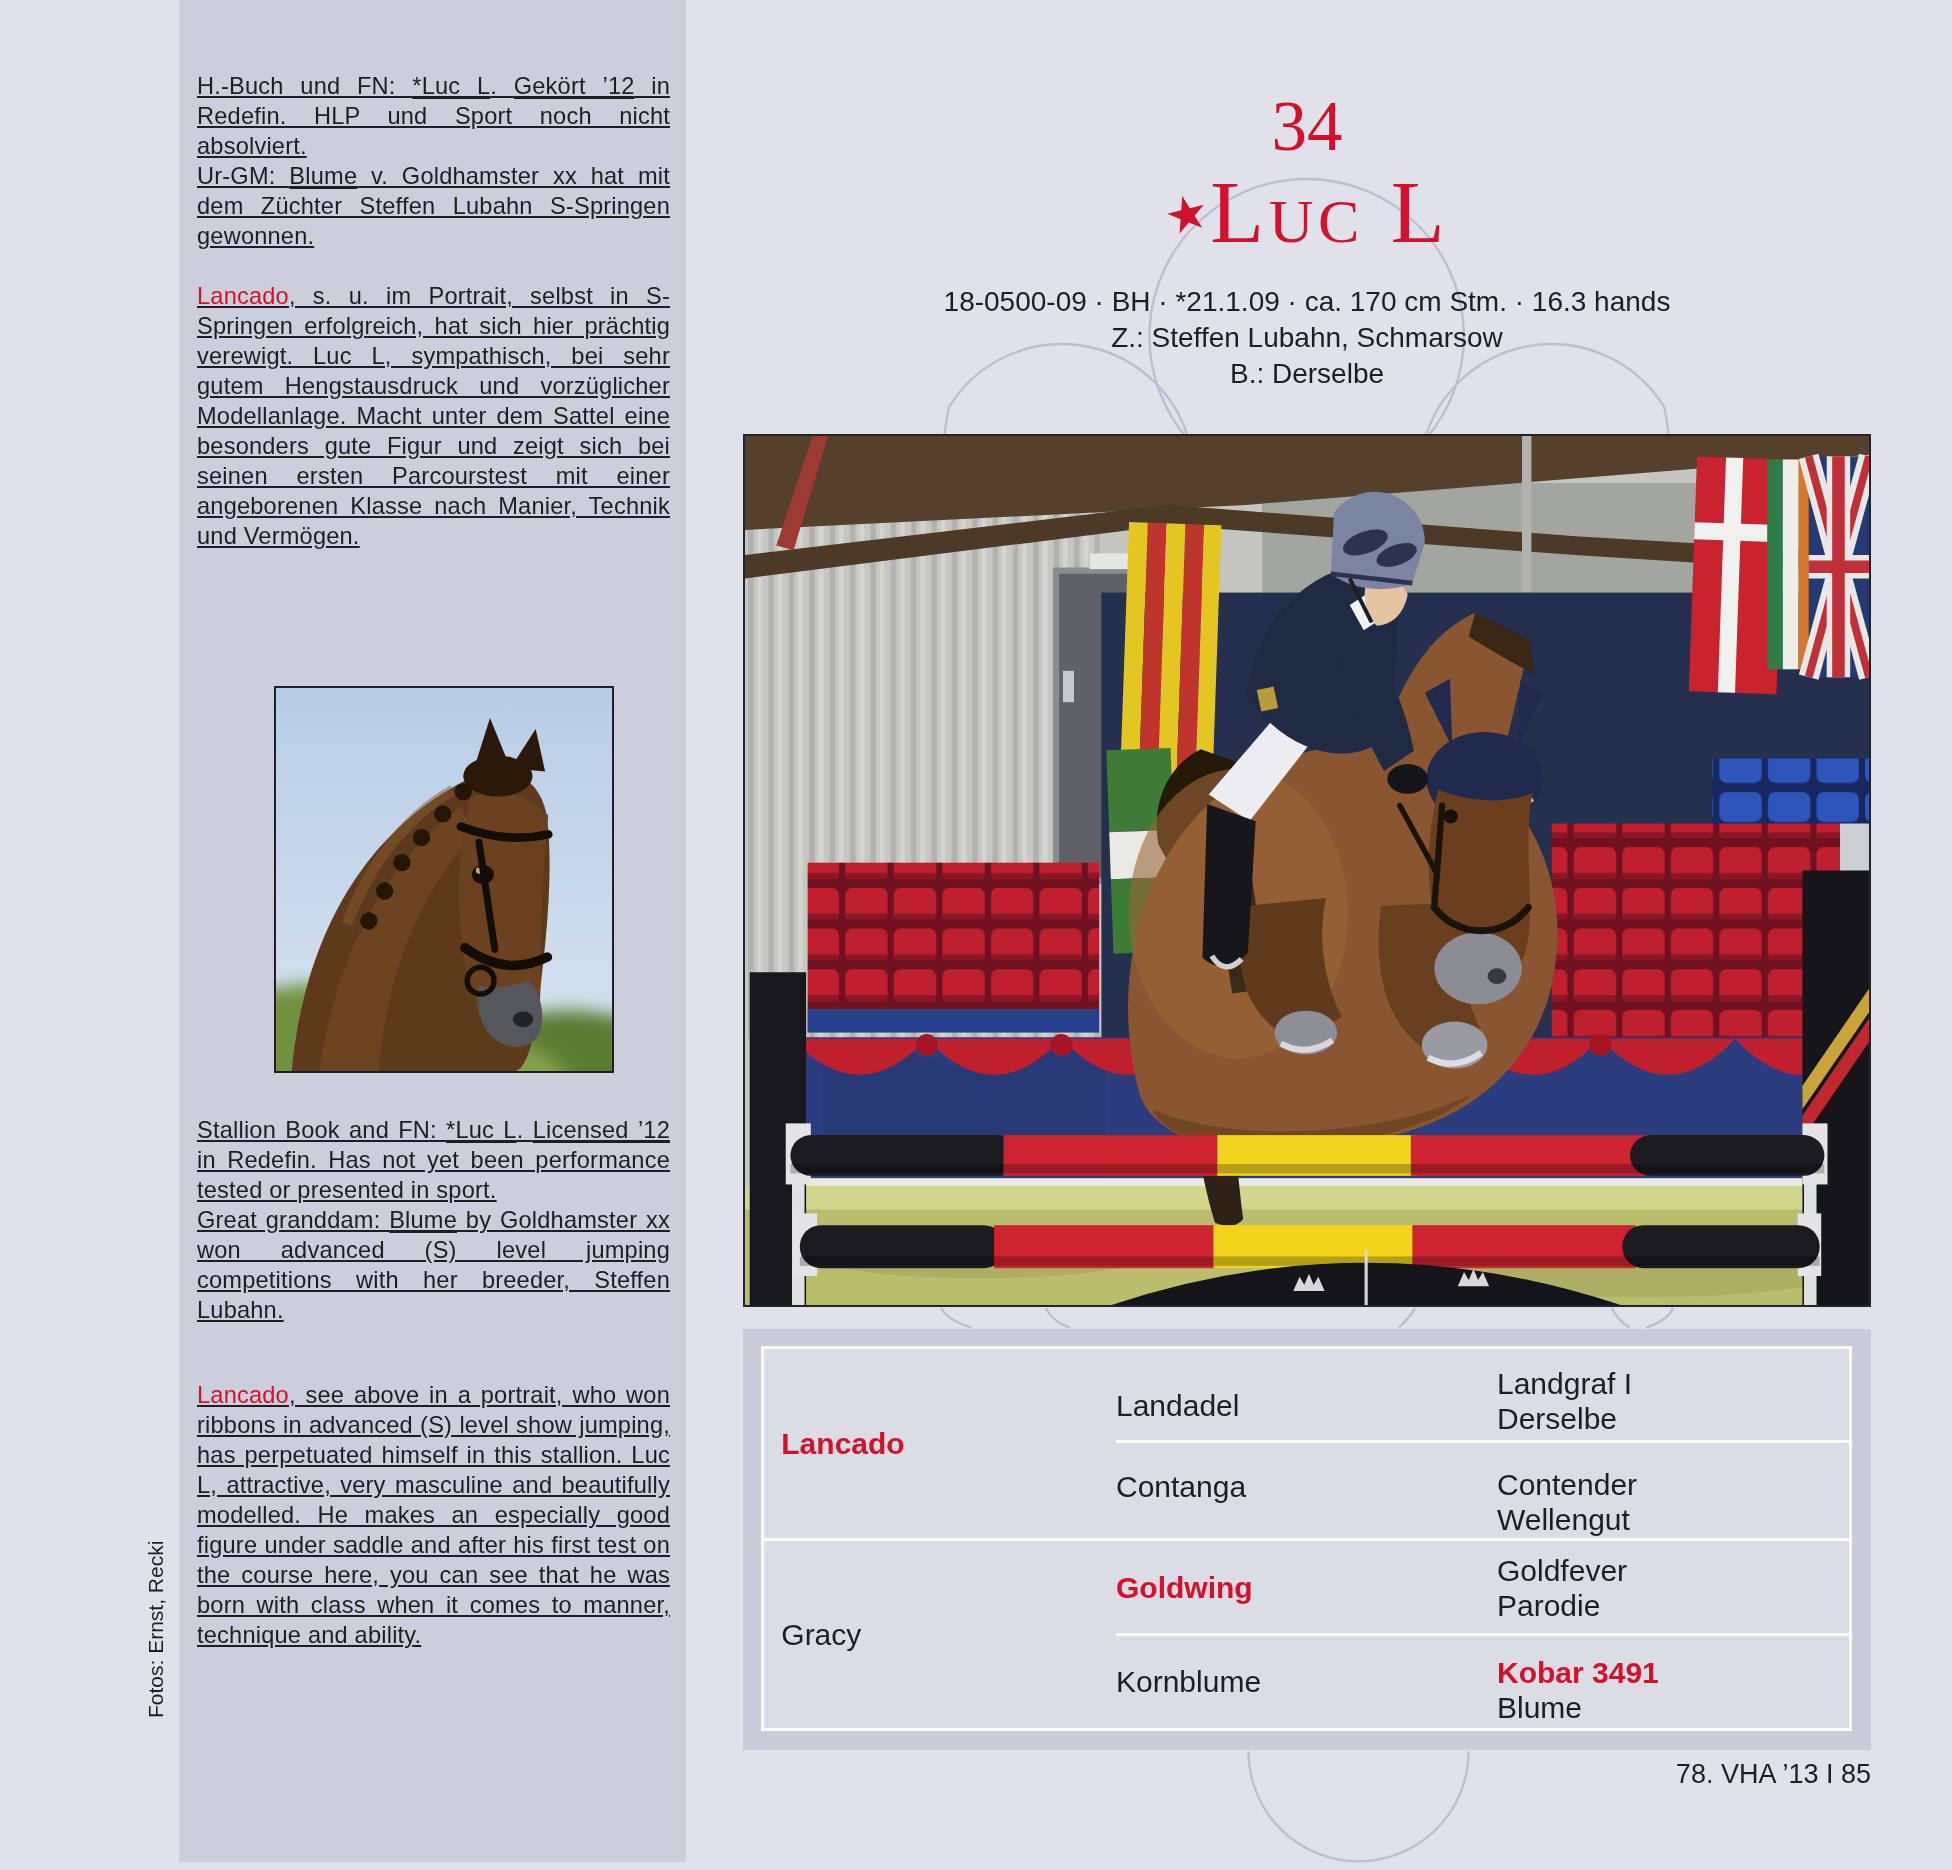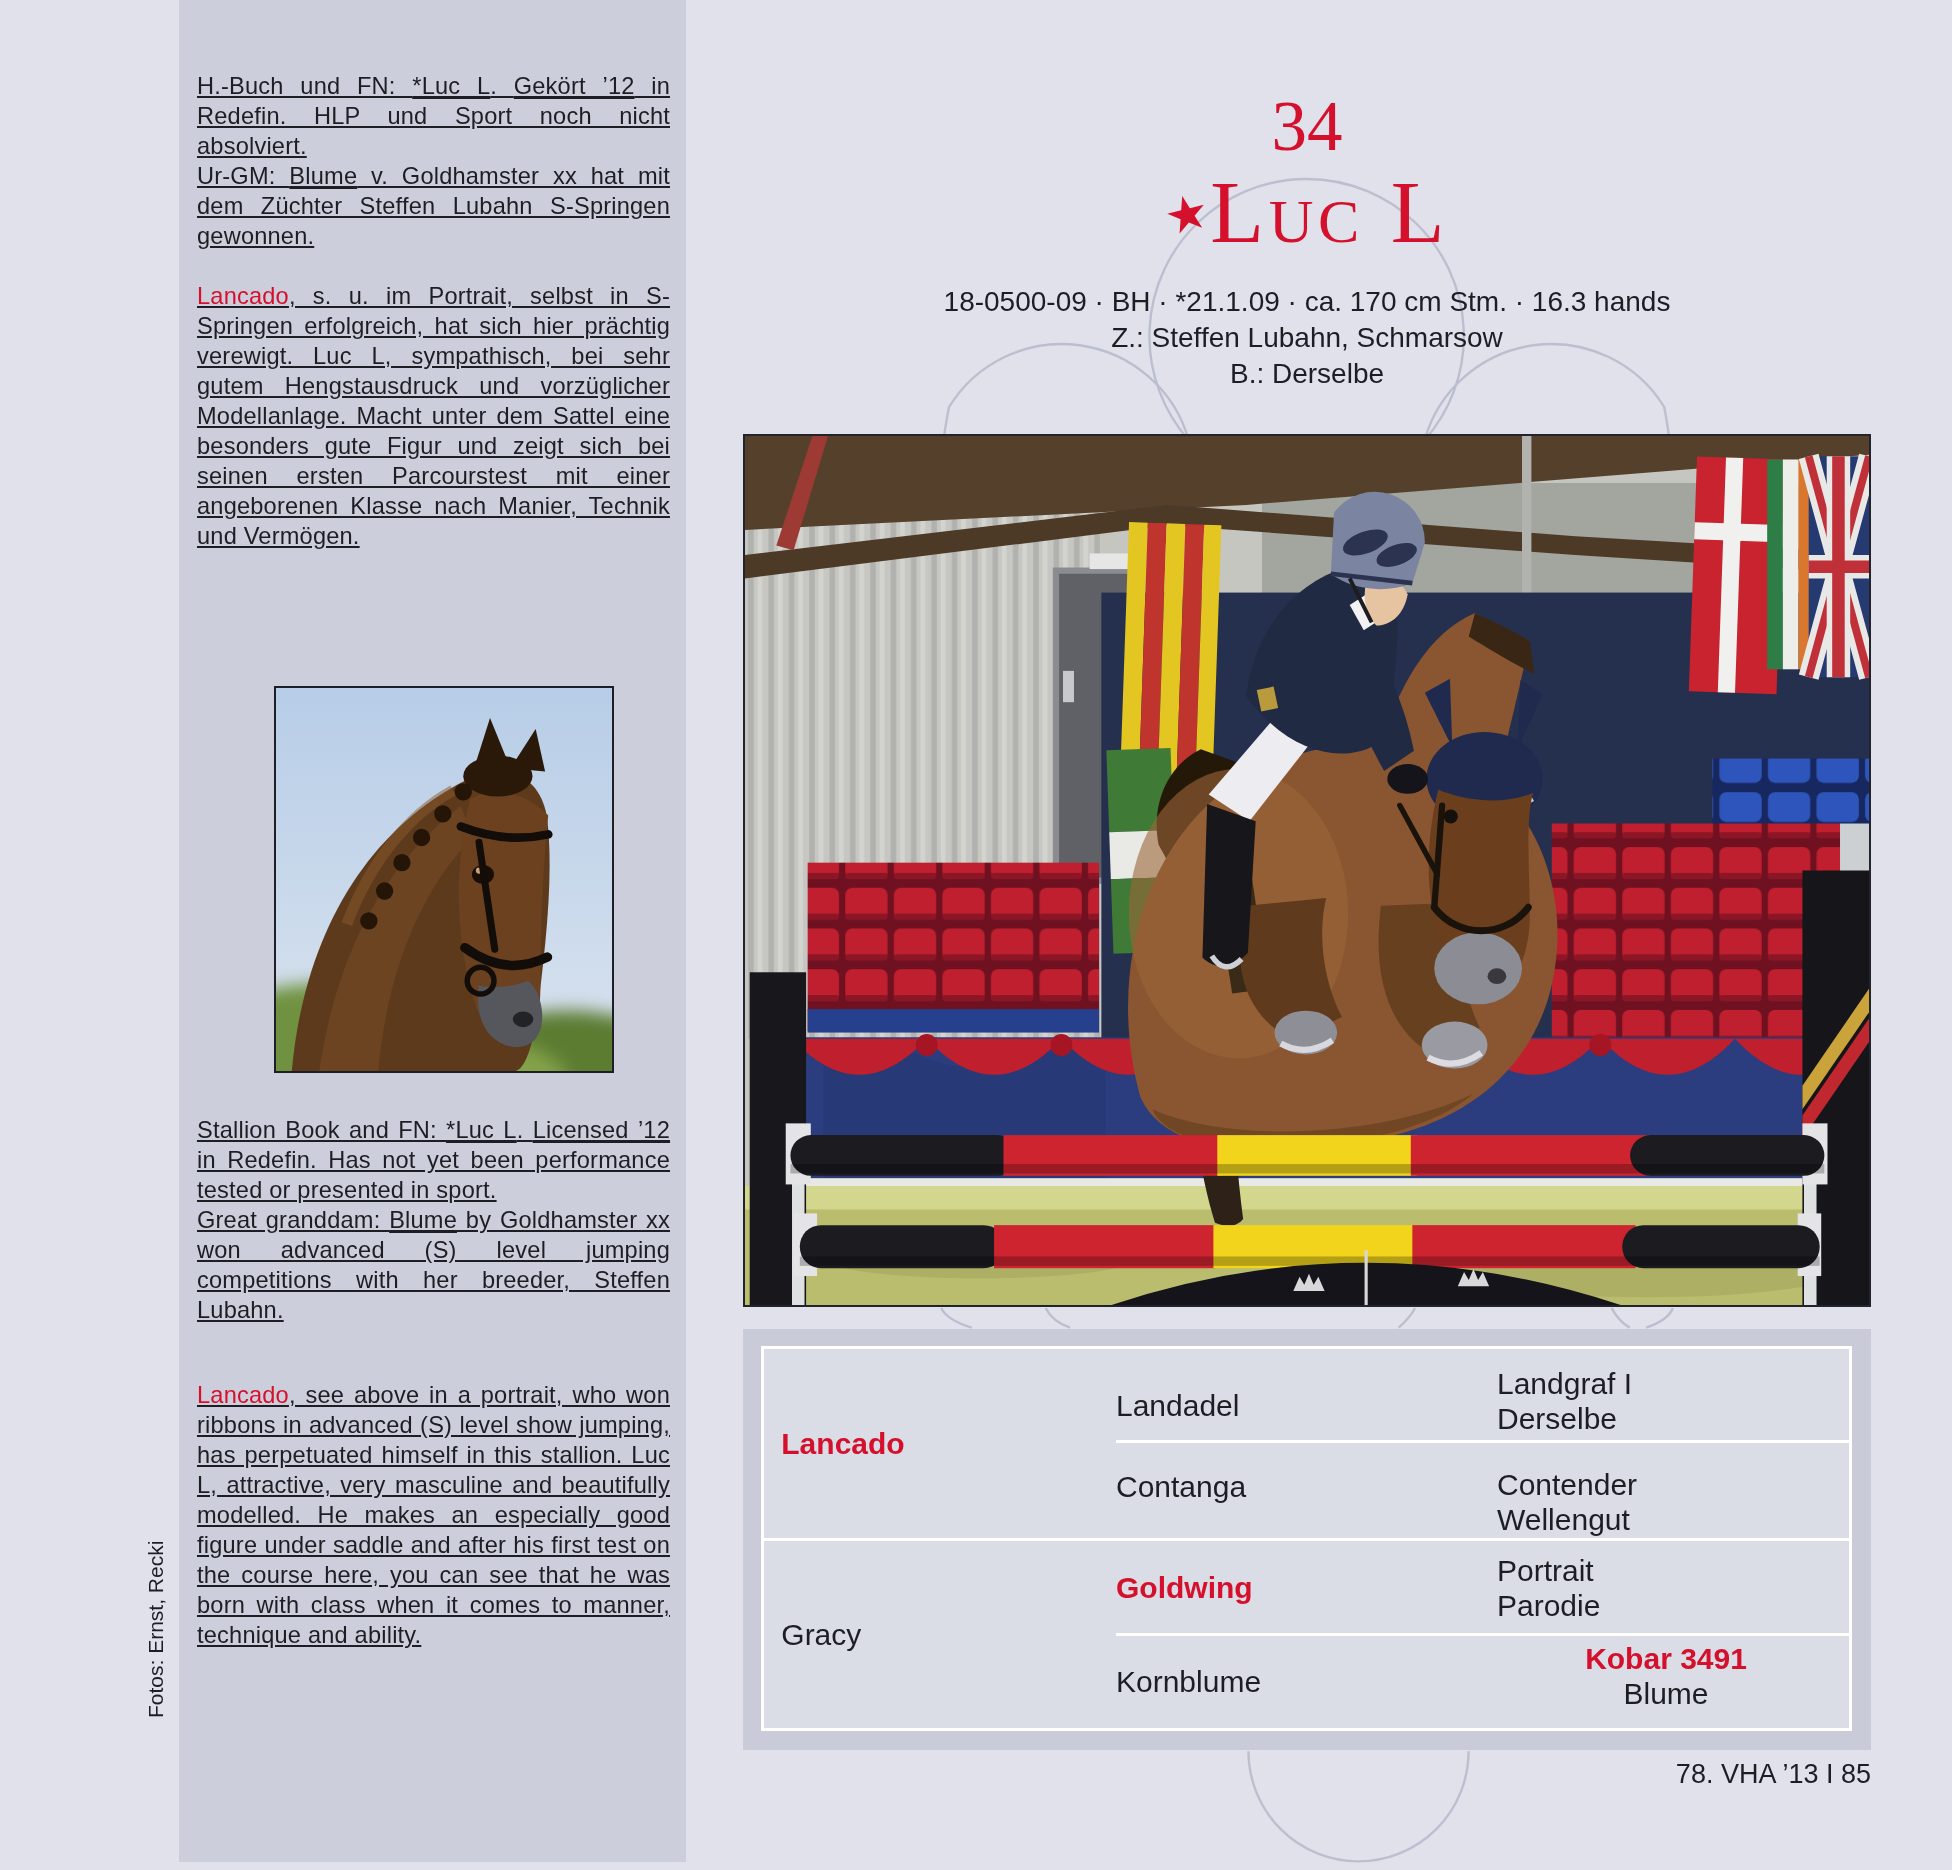--- a/index.html
+++ b/index.html
@@ -369,24 +369,24 @@
 
     <div class="cell gen3" style="top:0;height:103px;">
       <div>Landgraf I</div>
       <div>Derselbe</div>
     </div>
     <div class="cell gen3" style="top:94px;height:118px;">
       <div>Contender</div>
       <div>Wellengut</div>
     </div>
     <div class="cell gen3" style="top:193px;height:91px;">
-      <div>Portrait</div>
+      <div>Goldfever</div>
       <div>Parodie</div>
     </div>
-    <div class="cell gen3" style="top:287px;height:80px;align-items:center;">
+    <div class="cell gen3" style="top:301px;height:80px;">
       <div class="bold-red">Kobar 3491</div>
       <div>Blume</div>
     </div>
   </div>
 
   <div id="page-footer">78. VHA ’13 I 85</div>
 
 </div>
 
 

